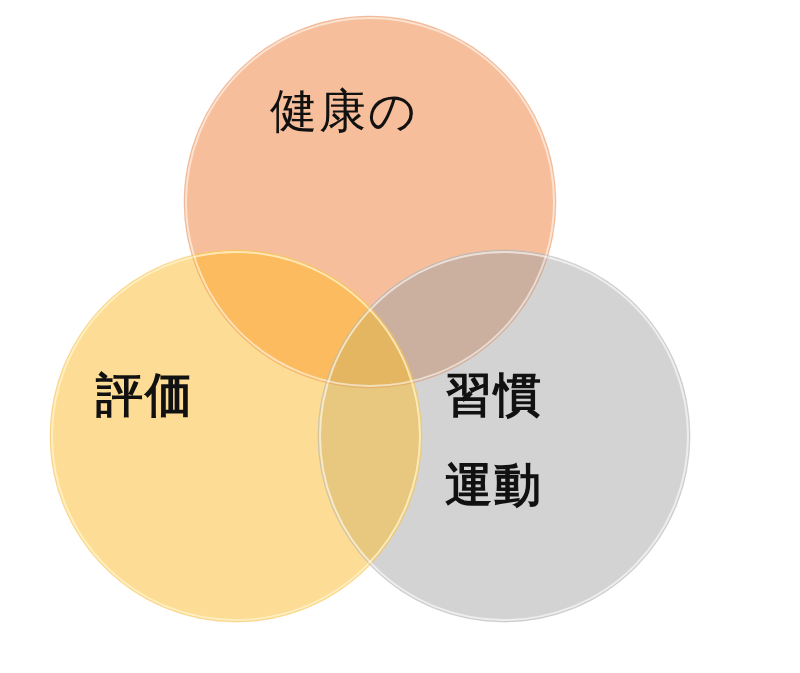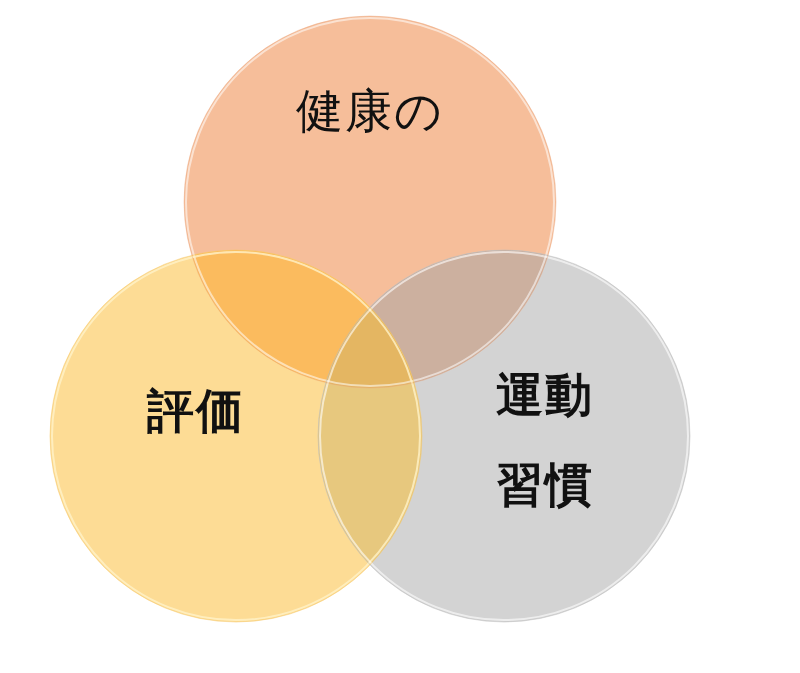--- a/index.html
+++ b/index.html
@@ -19,27 +19,27 @@
       left: 0;
       top: 0;
       width: 800px;
       height: 673px;
     }
     .label {
       position: absolute;
       color: #111111;
       font-size: 47px;
       line-height: 90px;
-      text-align: center;
+      text-align: left;
       white-space: nowrap;
       letter-spacing: 2px;
     }
     .label .line { display: block; }
     .label-top { left: 270px; top: 66px; width: 200px; font-weight: normal; }
-    .label-left { left: 96px; top: 366px; width: 200px; font-weight: bold; }
+    .label-left { left: 96px; top: 350px; width: 200px; font-weight: bold; }
     .label-right { left: 445px; top: 350px; width: 200px; font-weight: bold; }
   </style>
 </head>
 <body>
 
 <div>
   <svg class="venn-svg" viewBox="0 0 800 673" xmlns="http://www.w3.org/2000/svg">
     <defs>
       <clipPath id="clipTop">
           <circle cx="370" cy="202" r="186"></circle>
@@ -87,16 +87,16 @@
 
   <div class="label label-top">
     <span class="line">健康の</span>
   </div>
 
   <div class="label label-left">
     <span class="line">評価</span>
   </div>
 
   <div class="label label-right">
+    <span class="line">習慣</span>
     <span class="line">運動</span>
-    <span class="line">習慣</span>
   </div>
 </div>
 
 </body></html>

